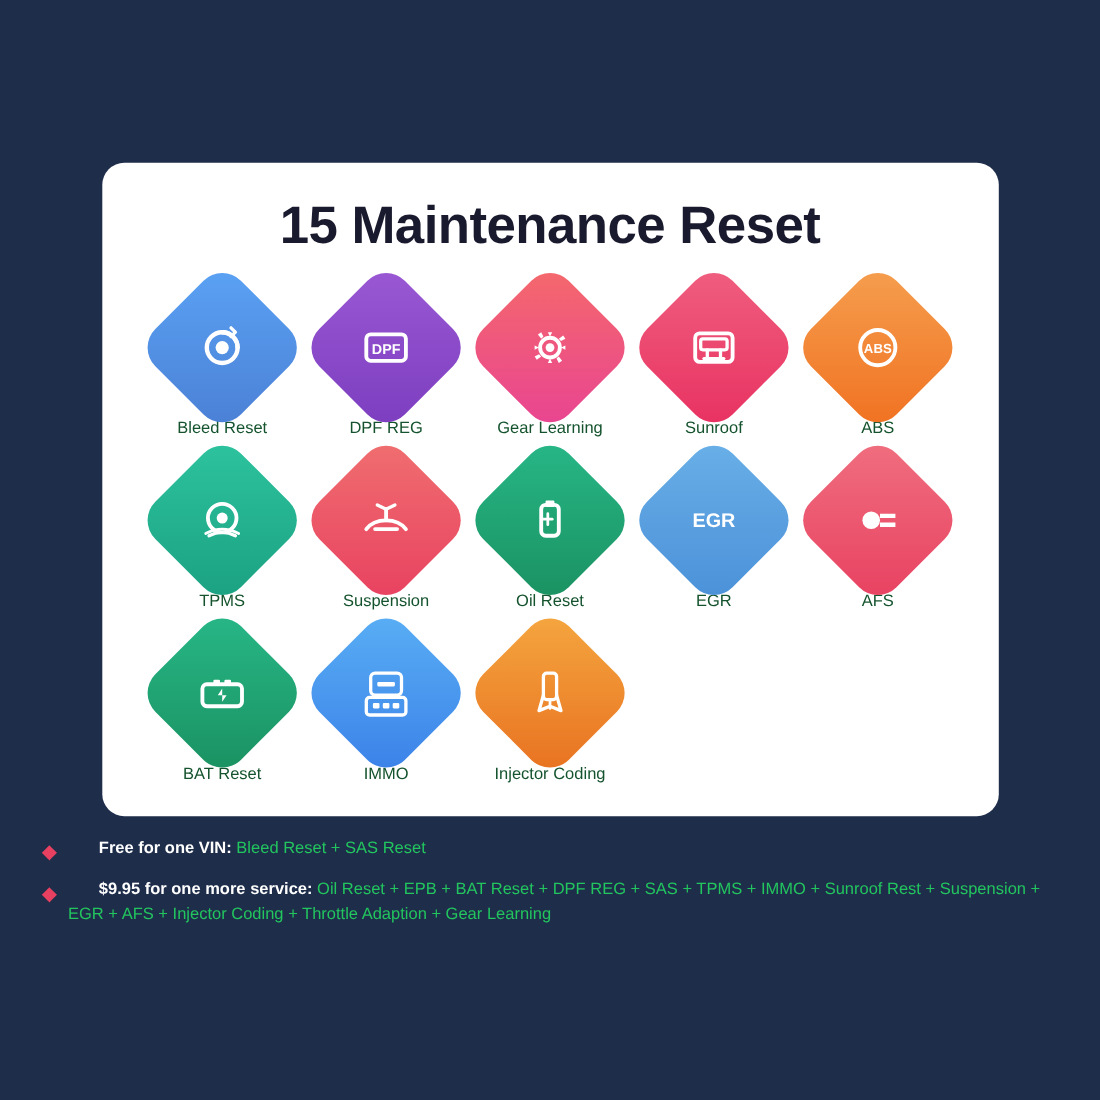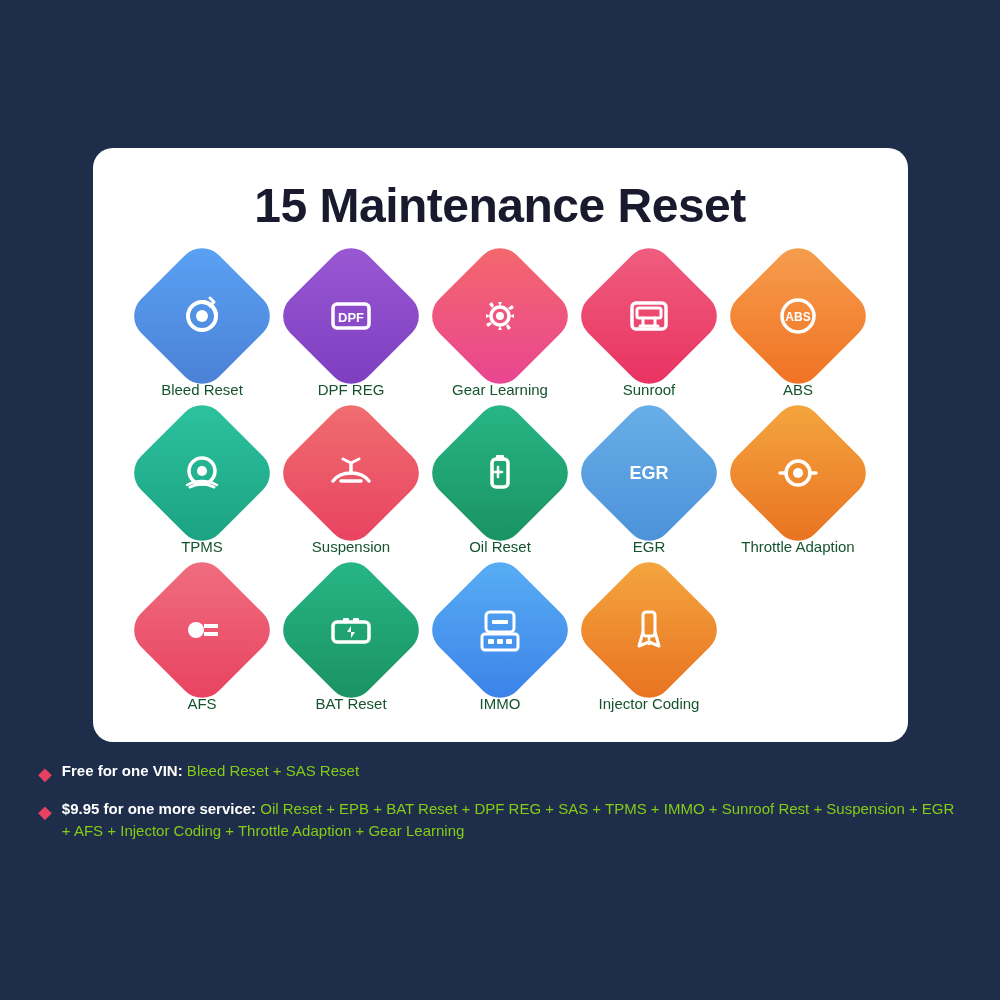--- a/index.html
+++ b/index.html
@@ -110,24 +110,25 @@
     }
     .diamond-bullet {
       color: #e84060;
       font-size: 18px;
       flex-shrink: 0;
       margin-top: 1px;
     }
     .info-bold {
       font-weight: 700;
       color: white;
+      margin-left: 28px;
     }
     .info-normal {
       font-weight: 400;
-      color: #84cc16;
+      color: #22c55e;
     }
   </style>
 </head>
 <body>
 
 <div class="outer-container">
   <div class="white-card">
     <h1 class="main-title">15 Maintenance Reset</h1>
     <div class="icons-grid">
 
@@ -251,33 +252,20 @@
         <div class="diamond-icon bg-blue-egr-grad">
           <div class="icon-inner">
             <svg class="icon-svg" viewBox="0 0 56 56" fill="none" xmlns="http://www.w3.org/2000/svg">
               <text x="28" y="34" text-anchor="middle" fill="white" font-size="18" font-weight="800" font-family="Arial">EGR</text>
             </svg>
           </div>
         </div>
         <span class="icon-label">EGR</span>
       </div>
 
-      <div class="icon-item">
-        <div class="diamond-icon bg-orange-grad2">
-          <div class="icon-inner">
-            <svg class="icon-svg" viewBox="0 0 56 56" fill="none" xmlns="http://www.w3.org/2000/svg">
-              <circle cx="28" cy="28" r="12" stroke="white" stroke-width="3.5" fill="none"></circle>
-              <circle cx="28" cy="28" r="5" fill="white"></circle>
-              <path d="M16 28 L10 28" stroke="white" stroke-width="3.5" stroke-linecap="round"></path>
-              <path d="M40 28 L46 28" stroke="white" stroke-width="3.5" stroke-linecap="round"></path>
-            </svg>
-          </div>
-        </div>
-        <span class="icon-label">Throttle Adaption</span>
-      </div>
 
       <div class="icon-item">
         <div class="diamond-icon bg-red-afs-grad">
           <div class="icon-inner">
             <svg class="icon-svg" viewBox="0 0 56 56" fill="none" xmlns="http://www.w3.org/2000/svg">
               <circle cx="22" cy="28" r="8" fill="white"></circle>
               <path d="M30 22 L44 22 L44 26 L30 26 Z" fill="white"></path>
               <path d="M30 30 L44 30 L44 34 L30 34 Z" fill="white"></path>
             </svg>
           </div>

